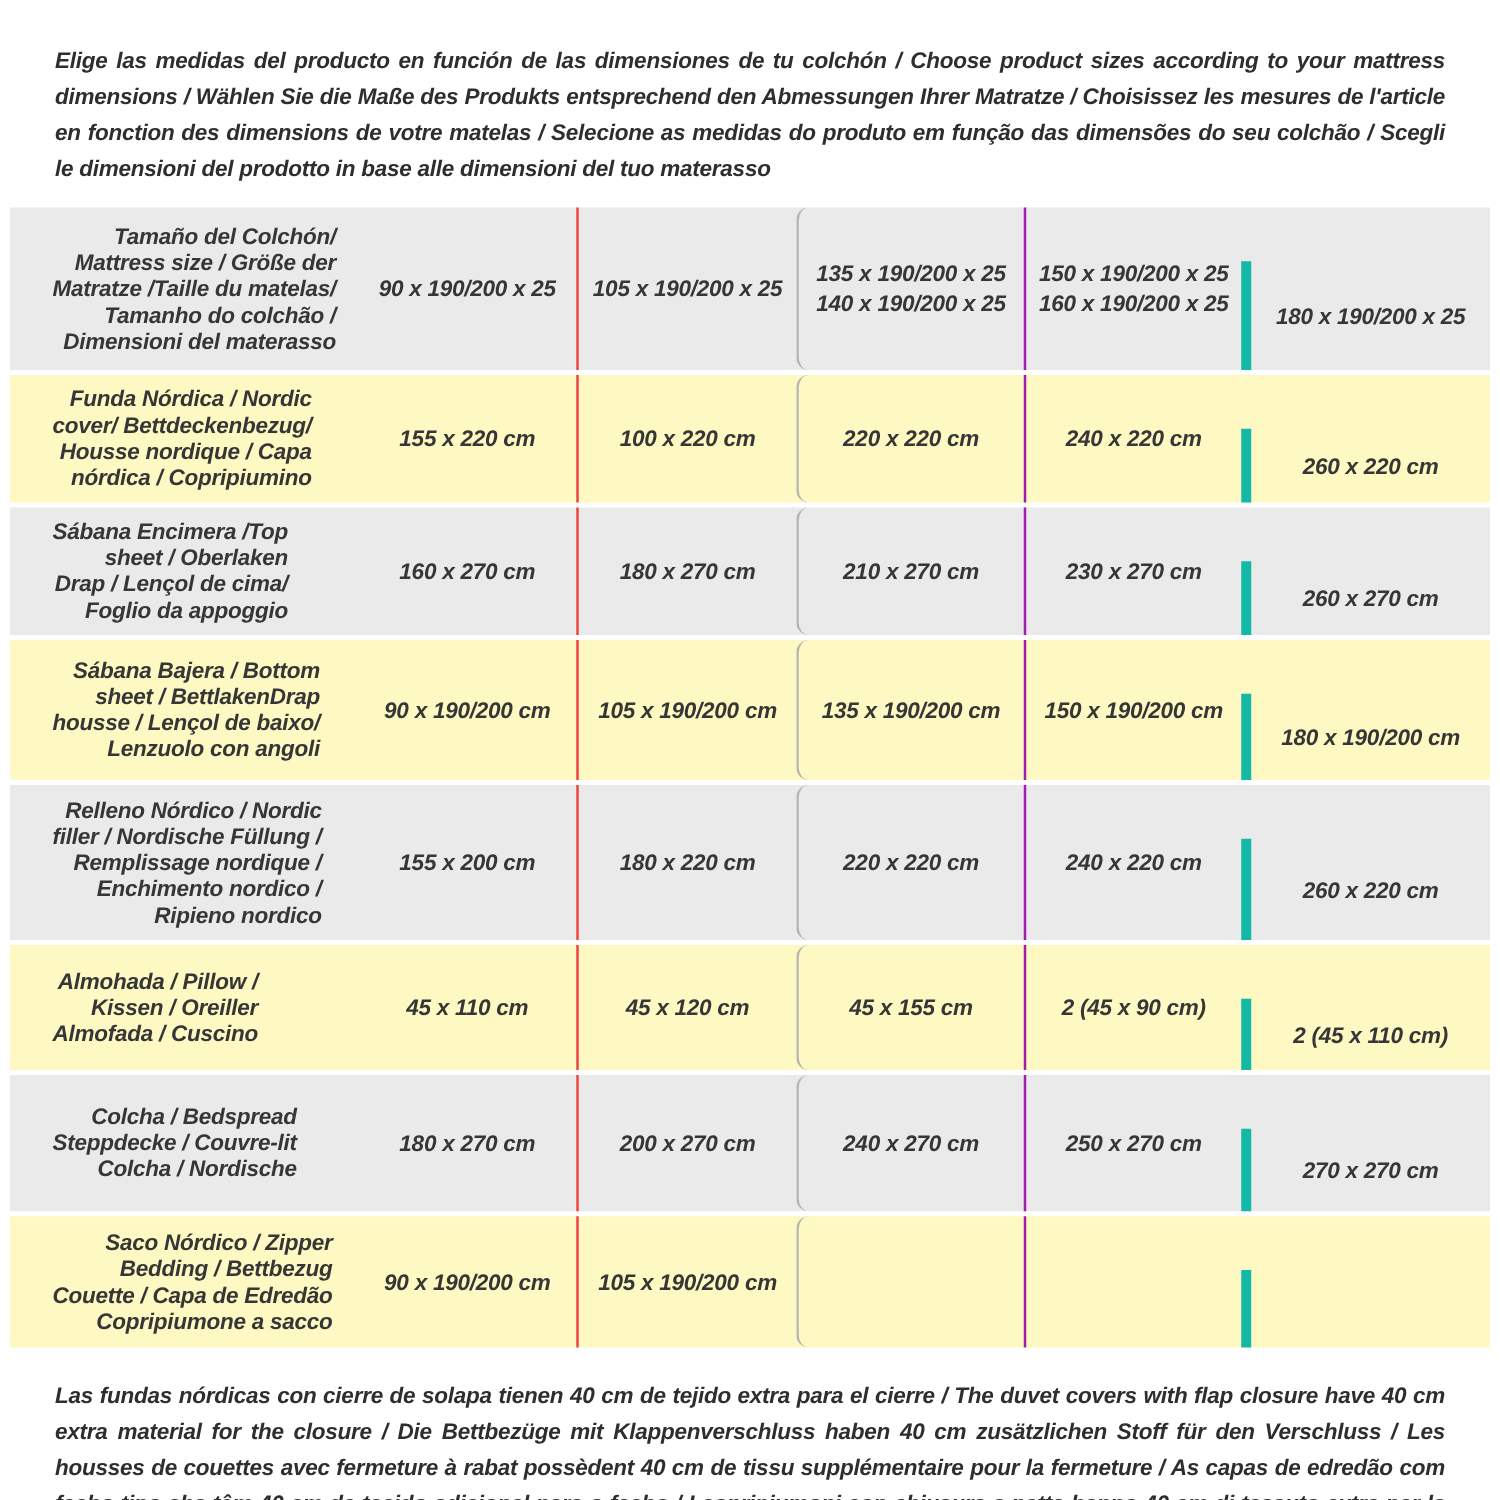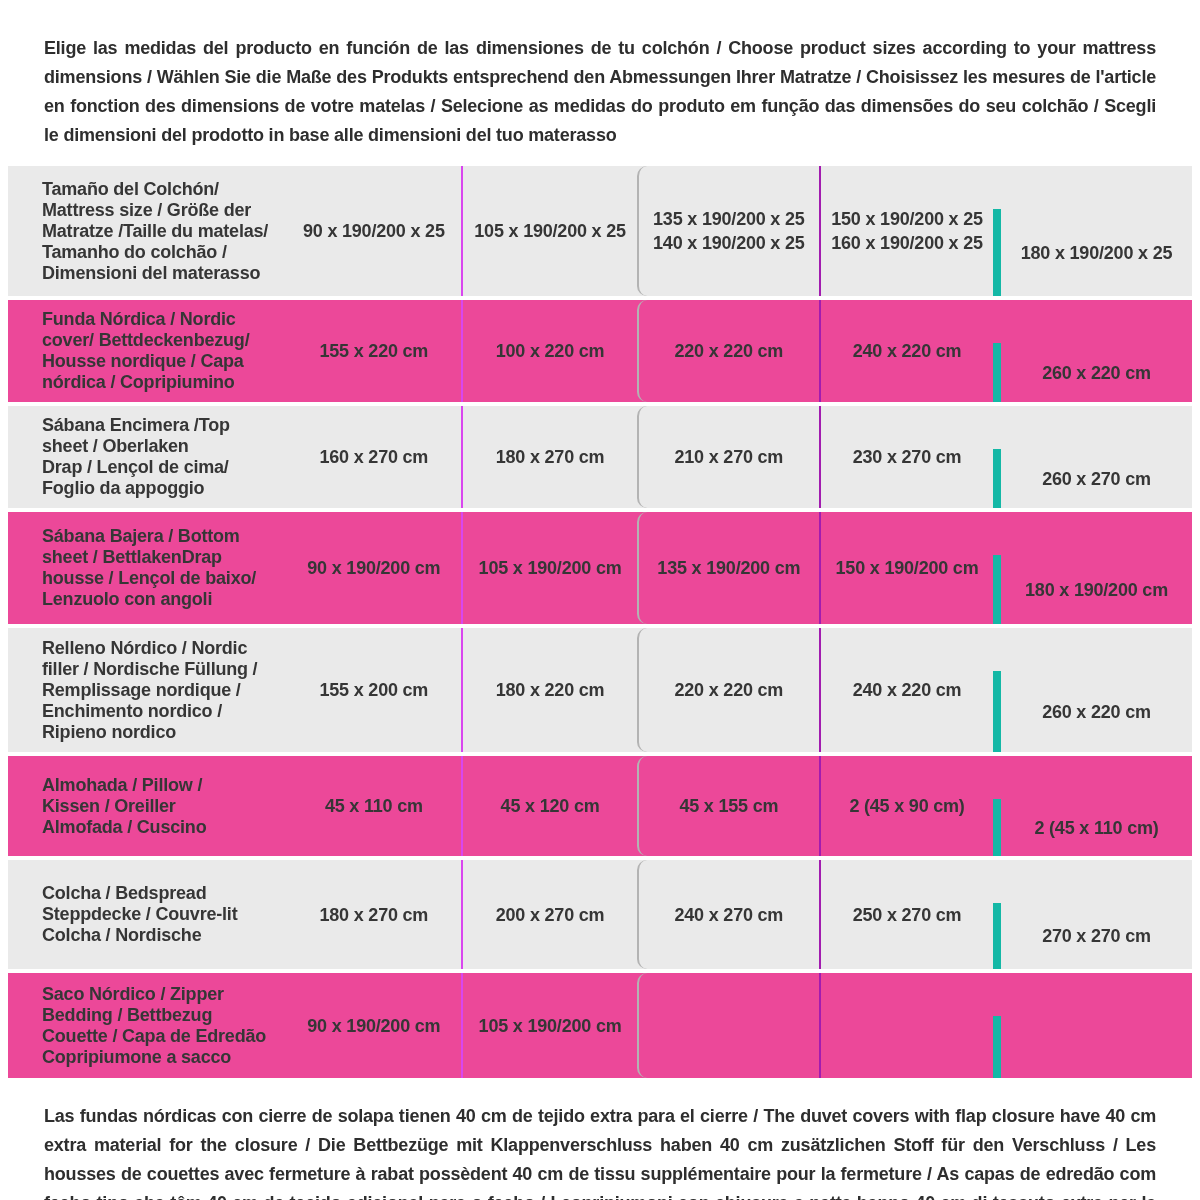--- a/index.html
+++ b/index.html
@@ -1,15 +1,15 @@
 <!DOCTYPE html>
 <html><head>
 <meta charset="utf-8">
 <style>
-  * { box-sizing: border-box; margin: 0; padding: 0; }
+  * { box-sizing: border-box; margin: 0; padding: 0; font-style: italic; }
   html, body { width: 1200px; height: 1200px; background: #ffffff; overflow: hidden; }
   body {
     font-family: "Liberation Sans", "DejaVu Sans", sans-serif;
     color: #333333;
     font-weight: bold;
     letter-spacing: -0.2px;
   }
   .page { width: 1200px; height: 1200px; background: #ffffff; }
 
   .intro {
@@ -17,44 +17,44 @@
     font-size: 18px;
     line-height: 29px;
     text-align: justify;
     color: #2e2e2e;
   }
 
   .size-table { margin: 16px 8px 0 8px; width: 1184px; }
 
   .row { display: flex; width: 100%; margin-bottom: 4px; }
   .row.gray { background: #eaeaea; }
-  .row.white { background: #ec4899; }
+  .row.white { background: #fef9c3; }
 
   .cell {
     display: flex;
     align-items: center;
     font-size: 18px;
     color: #363636;
     white-space: pre-line;
   }
   .cell.label {
     width: 23.5%;
     padding-left: 34px;
     padding-right: 6px;
     line-height: 21px;
-    text-align: left;
+    text-align: right;
     justify-content: flex-start;
   }
   .cell.val {
     justify-content: center;
     text-align: center;
     line-height: 24px;
   }
   .c2 { width: 14.8%; }
-  .c3 { width: 14.8%; border-left: 2px solid #d946ef; }
+  .c3 { width: 14.8%; border-left: 2px solid #ef4444; }
   .c4 { width: 15.4%; border-left: 2px solid #b3b3b3; border-radius: 10px; }
   .c5 { width: 14.7%; border-left: 2px solid #a21caf; }
   .c6 { width: 16.8%; border-left: 8px solid #14b8a6; margin-top: 43px; }
 
   .h-header { min-height: 130px; }
   .h-r0 { min-height: 102px; }
   .h-r1 { min-height: 102px; }
   .h-r2 { min-height: 112px; }
   .h-r3 { min-height: 124px; }
   .h-r4 { min-height: 100px; }

